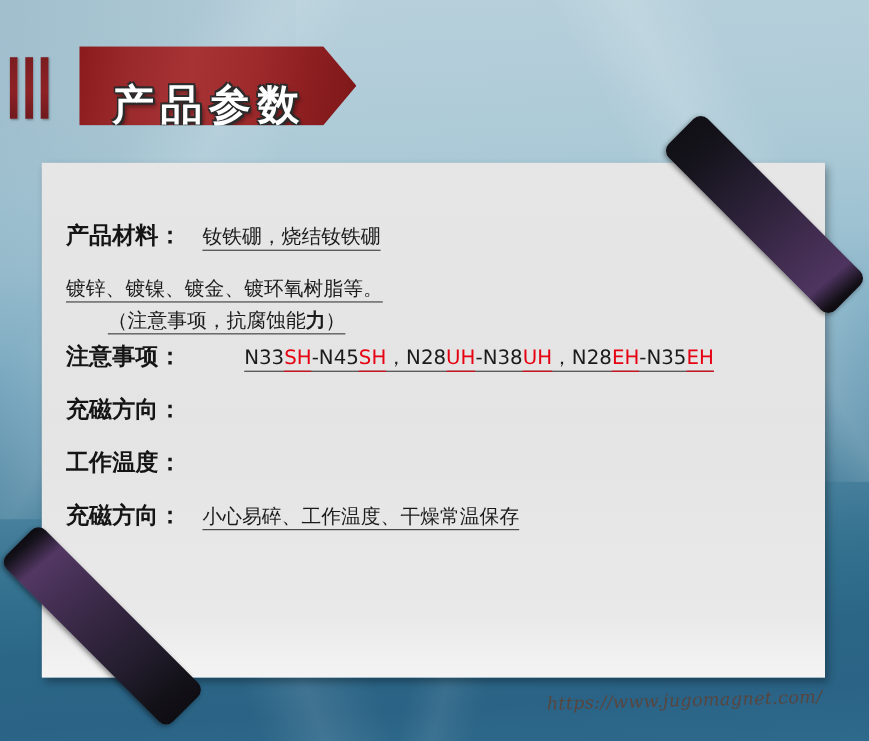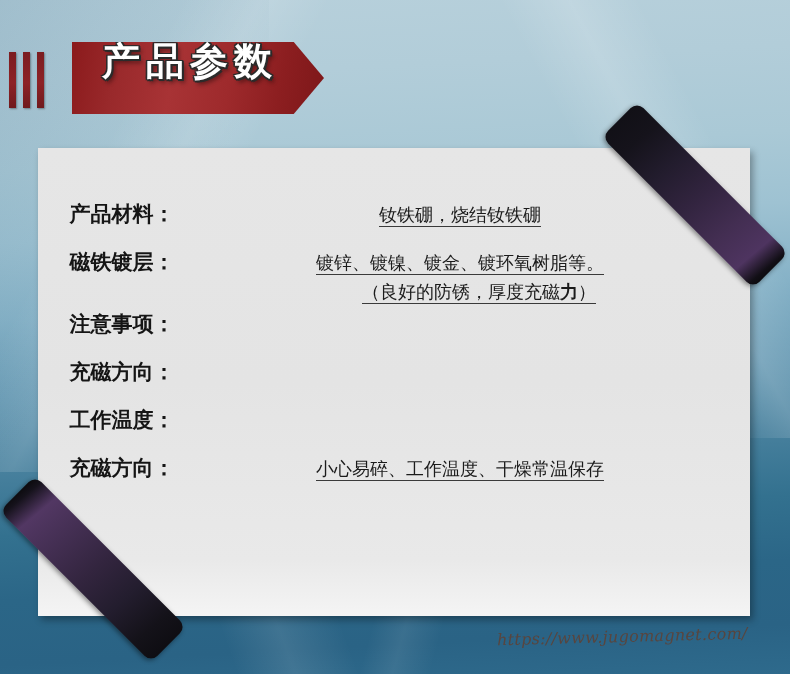--- a/index.html
+++ b/index.html
@@ -117,21 +117,21 @@
     background: linear-gradient(100deg,
         #8b1a1c 0%,
         #99292b 18%,
         #a83335 40%,
         #9e2a2c 62%,
         #8c1e20 82%,
         #7d1719 100%);
     clip-path: polygon(0 0, 88% 0, 100% 50%, 88% 100%, 0 100%);
     filter: drop-shadow(2px 3px 3px rgba(0,0,0,0.40));
     display: flex;
-    align-items: flex-start;
+    align-items: flex-end;
   }
   .title-text {
     color: #ffffff;
     font-size: 38px;
     font-weight: bold;
     letter-spacing: 6px;
     padding-left: 30px;
     line-height: 1;
     text-shadow:
        2px 2px 0 #2b2b2b,
@@ -192,21 +192,20 @@
     position: absolute;
     left: 22px;
     top: 52px;
     right: 14px;
   }
   .spec-row {
     display: flex;
     align-items: baseline;
     margin-bottom: 4px;
     min-height: 44px;
-    text-align: center;
   }
   .spec-label {
     flex: 0 0 auto;
     width: 124px;
     font-size: 21px;
     font-weight: bold;
     color: #151515;
     white-space: nowrap;
     letter-spacing: 0px;
     font-family: "DejaVu Sans", "Liberation Sans", sans-serif;
@@ -284,32 +283,34 @@
     <div class="spec-list">
 
       <div class="spec-row">
         <div class="spec-label">产品材料：</div>
         <div class="spec-value">
           <span class="u">钕铁硼，烧结钕铁硼</span>
         </div>
       </div>
 
       <div class="spec-row">
-        <div class="spec-label">磁铁镀层：</div>
         <div class="spec-value">
           <span class="u">镀锌、镀镍、镀金、镀环氧树脂等。</span>
           <span class="indent-line">
-            <span class="u"><span>（良好的防锈，厚度充磁</span><span class="bold-inline">力</span><span>）</span></span>
+            <span class="u"><span>（注意事项，抗腐蚀能</span><span class="bold-inline">力</span><span>）</span></span>
           </span>
         </div>
       </div>
 
       <div class="spec-row">
         <div class="spec-label">注意事项：</div>
         <div class="spec-value">
+          <span class="indent-line">
+            <span class="u"><span>N33</span><span class="red u r">SH</span><span>-N45</span><span class="red u r">SH</span><span>，N28</span><span class="red u r">UH</span><span>-N38</span><span class="red u r">UH</span><span>，N28</span><span class="red u r">EH</span><span>-N35</span><span class="red u r">EH</span></span>
+          </span>
         </div>
       </div>
 
       <div class="spec-row">
         <div class="spec-label">充磁方向：</div>
       </div>
 
       <div class="spec-row">
         <div class="spec-label">工作温度：</div>
       </div>

